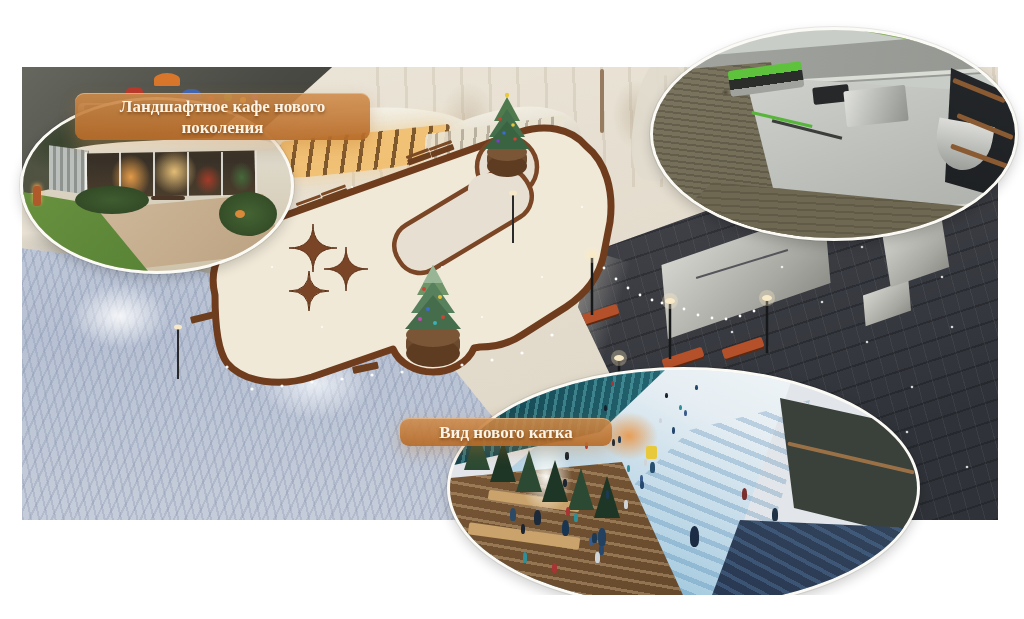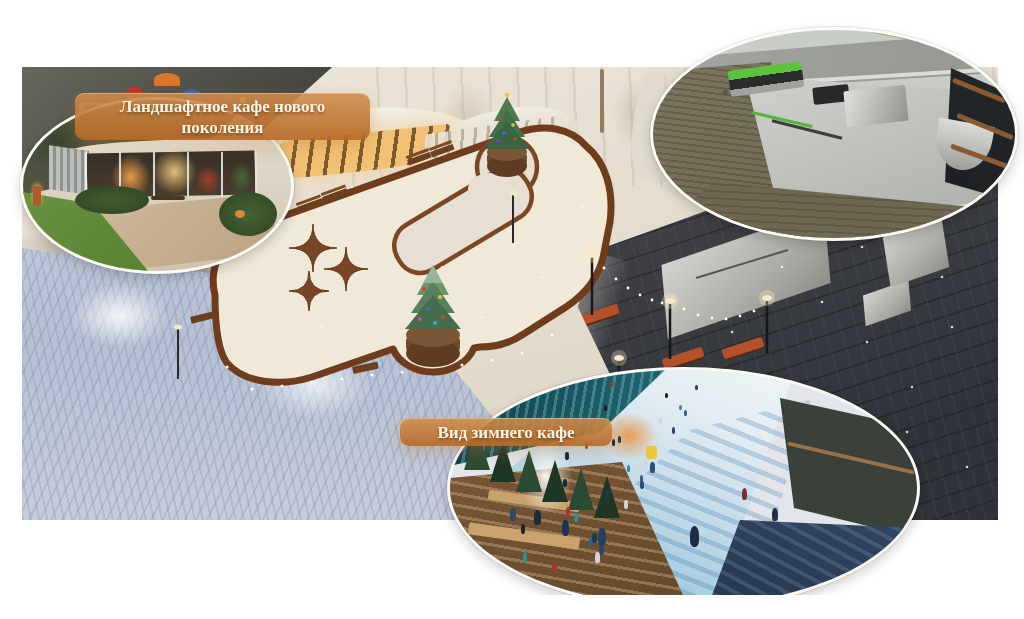--- a/index.html
+++ b/index.html
@@ -475,14 +475,14 @@
         <div class="skater" style="left: 112px; top: 150px; width: 7.2px; height: 16px; background: rgb(26, 53, 80);"></div>
         <div class="skater" style="left: 148px; top: 158px; width: 8.1px; height: 18px; background: rgb(35, 65, 94);"></div>
         <div class="skater" style="left: 240px; top: 156px; width: 9.45px; height: 21px; background: rgb(27, 44, 68);"></div>
         <div class="skater" style="left: 200px; top: 92px; width: 4.95px; height: 11px; background: rgb(40, 80, 110);"></div>
         <div class="skater" style="left: 292px; top: 118px; width: 5.4px; height: 12px; background: rgb(122, 46, 46);"></div>
         <div class="skater" style="left: 322px; top: 138px; width: 5.85px; height: 13px; background: rgb(32, 50, 70);"></div>
       </div>
   </div>
 
   <div class="callout callout-cafe">Ландшафтное кафе нового поколения</div>
-  <div class="callout callout-rink">Вид зимнего кафе</div>
+  <div class="callout callout-rink">Вид нового катка</div>
 </div>
 
 </body></html>

